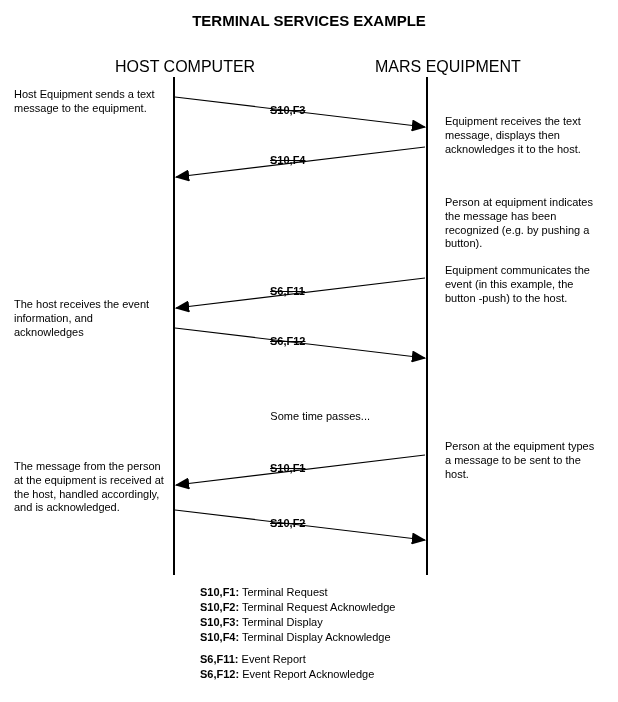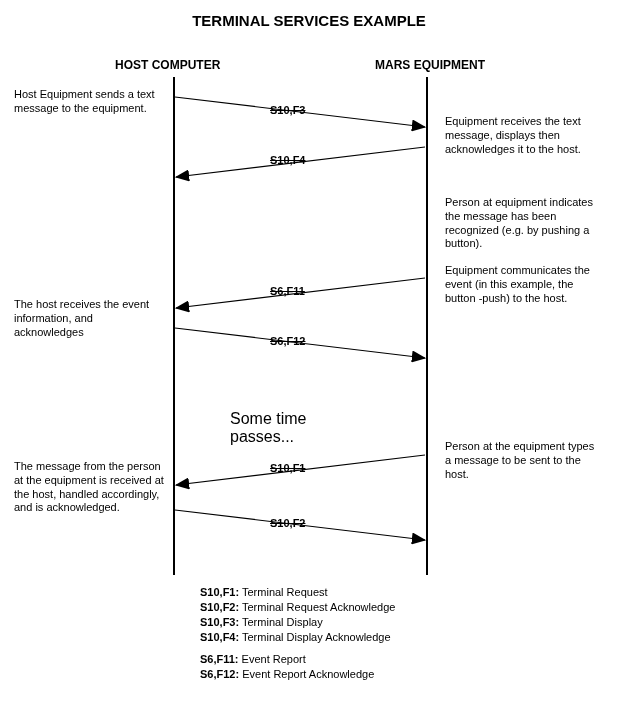--- a/index.html
+++ b/index.html
@@ -1,23 +1,23 @@
 <!DOCTYPE html>
 <html><head>
 <meta charset="utf-8">
 <style>
   html,body{margin:0;padding:0;background:#fff;font-family:Arial,Helvetica,sans-serif;color:#000}
   .page{position:relative;width:618px;height:694px}
   .title{position:absolute;left:0;width:618px;text-align:center;font-weight:bold;font-size:15px;top:12px}
-  .col-head{position:absolute;font-weight:bold;font-size:12px}
+  .col-head{position:absolute;font-weight:normal;font-size:16px}
   .lifeline{position:absolute;width:2px;background:#000}
   .note{position:absolute;font-size:11px;line-height:1.25;width:150px}
   .noteR{position:absolute;font-size:11px;line-height:1.25;width:150px}
   .msg-label{position:absolute;font-size:11px;font-weight:bold;text-decoration:line-through}
-  .timepass{position:absolute;font-size:16px;text-align:left}
+  .timepass{position:absolute;font-size:11px;text-align:right}
   .legend{position:absolute;font-size:11px;line-height:1.35}
   .legend b{font-weight:bold}
   svg{position:absolute;top:0;left:0}
 </style>
 </head>
 <body>
 <div class="page">
 
 <div class="title">TERMINAL SERVICES EXAMPLE</div>
 

